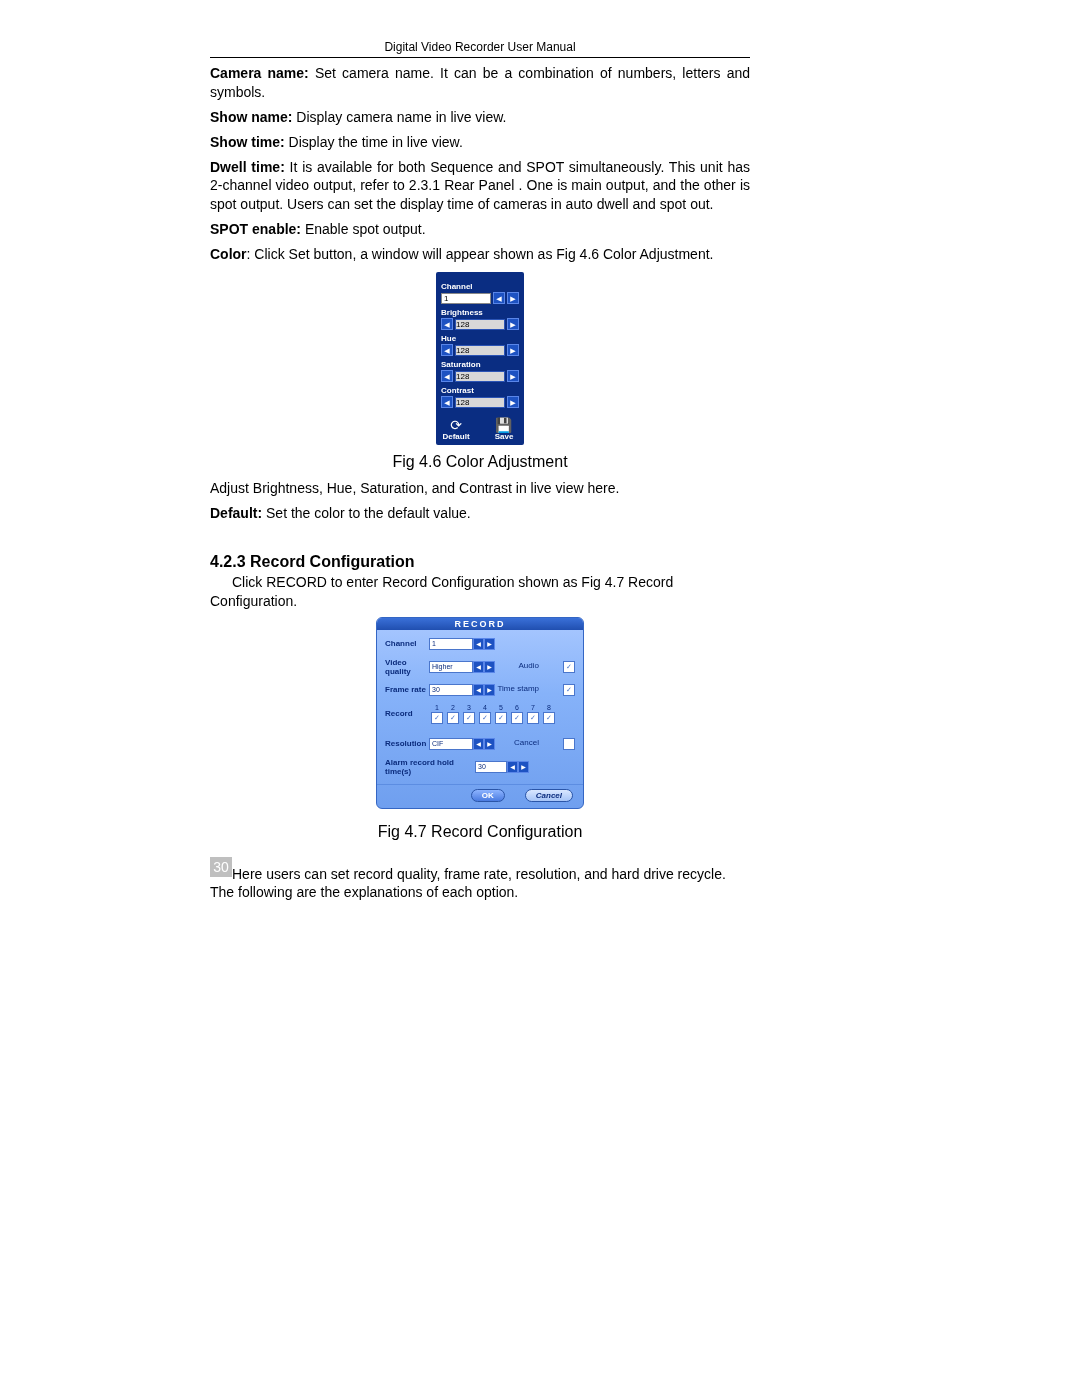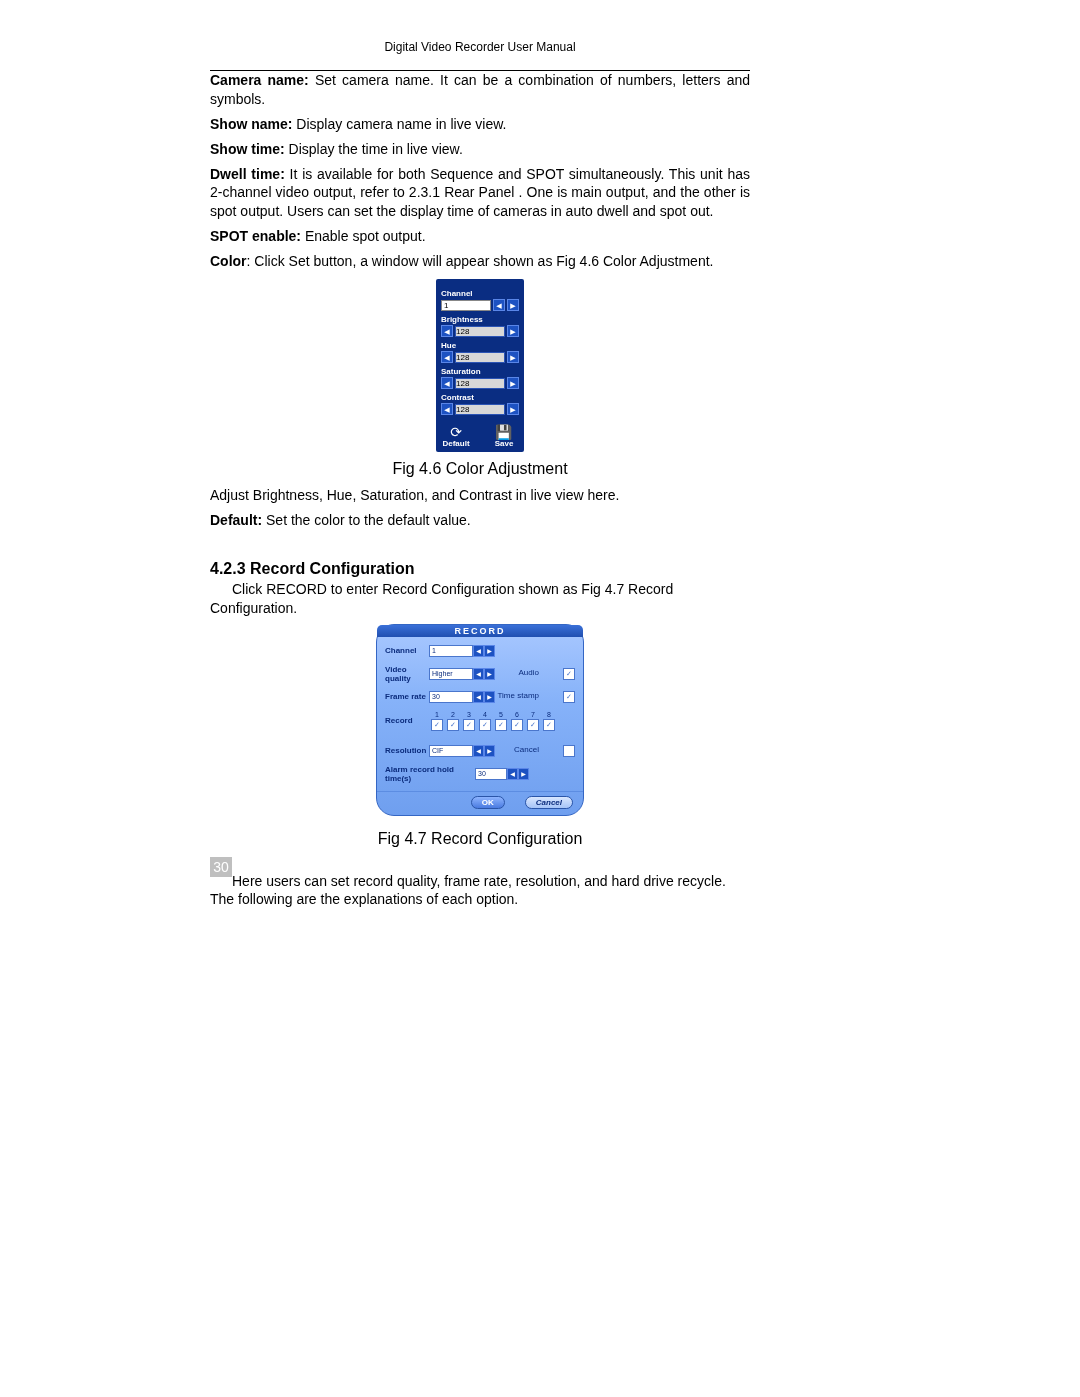--- a/index.html
+++ b/index.html
@@ -1,39 +1,39 @@
 <!DOCTYPE html>
 <html><head>
 <meta charset="utf-8">
 <style>
   html,body{margin:0;padding:0;background:#fff;font-family:Arial,Helvetica,sans-serif;color:#000}
   .page{width:1080px;min-height:1397px;position:relative;padding:40px 0 0 0;box-sizing:border-box}
   .content{width:540px;margin:0 0 0 210px}
-  .header-title{font-size:12px;text-align:center;border-bottom:1px solid #000;padding-bottom:16px;}
+  .header-title{font-size:12px;text-align:center;border-bottom:1px solid #000;padding-bottom:3px;margin-bottom:6px}
   .para{font-size:14px;line-height:1.35;margin:0 0 6px 0;text-align:justify}
   .bold{font-weight:bold}
   .fig-caption{font-size:16px;text-align:center;margin:8px 0}
   .section-title{font-size:16px;font-weight:bold;margin:30px 0 2px 0}
   .indent{text-indent:22px}
   .page-num{position:absolute;left:210px;top:857px;width:22px;height:20px;background:#bfbfbf;color:#fff;font-size:14px;text-align:center;line-height:20px}
 
   
   .color-panel{width:78px;margin:8px auto 2px auto;background:#0a2d82;padding:6px 5px 4px 5px;border-radius:2px;font-size:8px;color:#fff}
   .cp-label{font-weight:bold;margin-top:4px}
   .cp-row{display:flex;align-items:center;gap:2px;margin-top:1px}
   .cp-val{flex:1;background:#d8d8d8;color:#000;font-size:8px;text-align:left;border:1px solid #2b54b5;line-height:9px}
   .cp-val-wide{flex:1;background:#fff;color:#000;font-size:8px;text-align:left;padding-left:2px;border:1px solid #888;line-height:9px}
   .arrow{width:10px;height:10px;display:flex;align-items:center;justify-content:center;background:#1d52c2;color:#fff;font-size:7px;line-height:1;border:1px solid #5a86e8;cursor:pointer}
   .cp-bottom{display:flex;justify-content:space-between;margin-top:10px}
   .cp-btn{width:30px;text-align:center}
   .cp-btn-icon{font-size:14px;line-height:1}
   .cp-btn-label{font-size:8px;font-weight:bold}
 
   
-  .rec-panel{width:206px;margin:4px auto 14px auto;background:linear-gradient(#a9c8ff,#86b2f9 40%,#6f9fef);border:1px solid #3466c4;border-radius:18px;font-size:8px;color:#0b2c7d}
+  .rec-panel{width:206px;margin:4px auto 14px auto;background:linear-gradient(#a9c8ff,#86b2f9 40%,#6f9fef);border:1px solid #3466c4;border-radius:6px;font-size:8px;color:#0b2c7d}
   .rec-titlebar{background:linear-gradient(#3a70d8,#204fb0);color:#fff;text-align:center;font-weight:bold;font-size:9px;letter-spacing:2px;border-radius:5px 5px 0 0;padding:1px 0}
   .rec-body{padding:8px 8px 4px 8px}
   .rec-row{display:flex;align-items:center;margin-bottom:8px}
   .rec-label{width:44px;font-weight:bold}
   .rec-label-wide{width:90px;font-weight:bold}
   .rec-spinner{display:flex;align-items:center}
   .rec-val{width:38px;background:#fff;border:1px solid #4a76cc;font-size:7px;padding:0 2px;line-height:10px}
   .rec-arr{width:9px;height:10px;background:#1d52c2;color:#fff;display:flex;align-items:center;justify-content:center;font-size:6px;border:1px solid #5a86e8;cursor:pointer}
   .rec-right{margin-left:auto;display:flex;align-items:flex-start;gap:24px}
   .rec-chk{width:10px;height:10px;background:#fff;border:1px solid #4a76cc;display:flex;align-items:center;justify-content:center;font-size:7px;color:#4a76cc}

